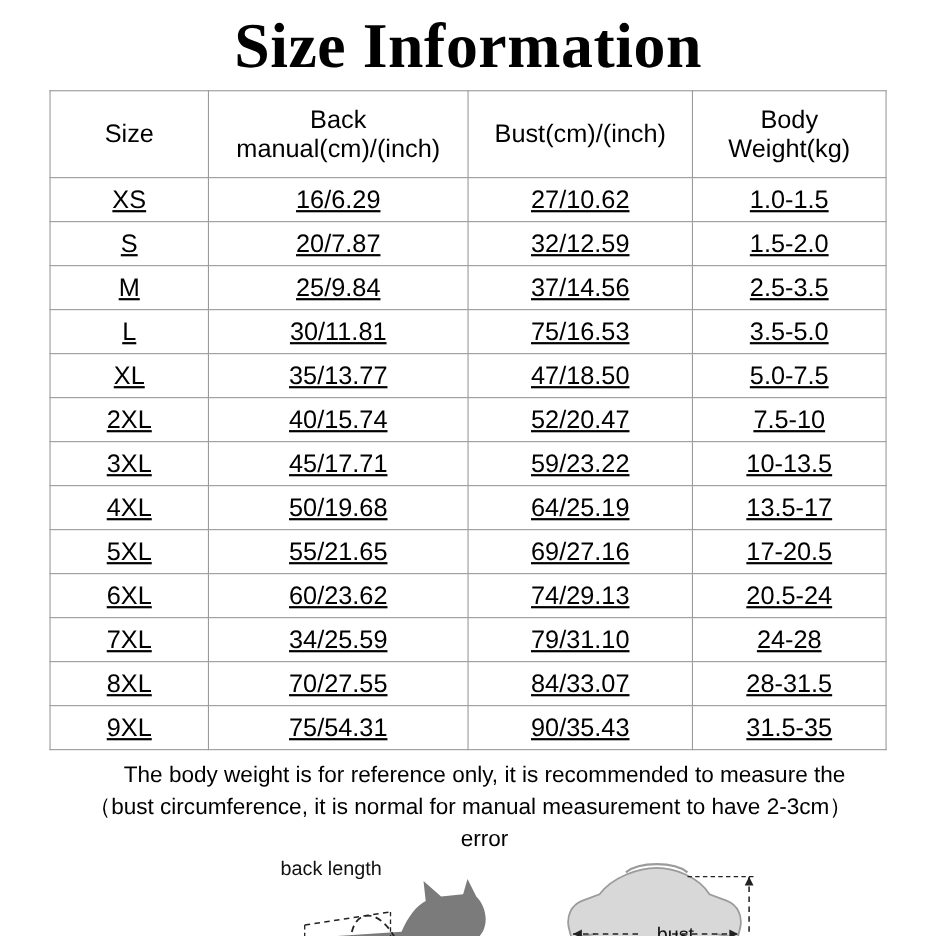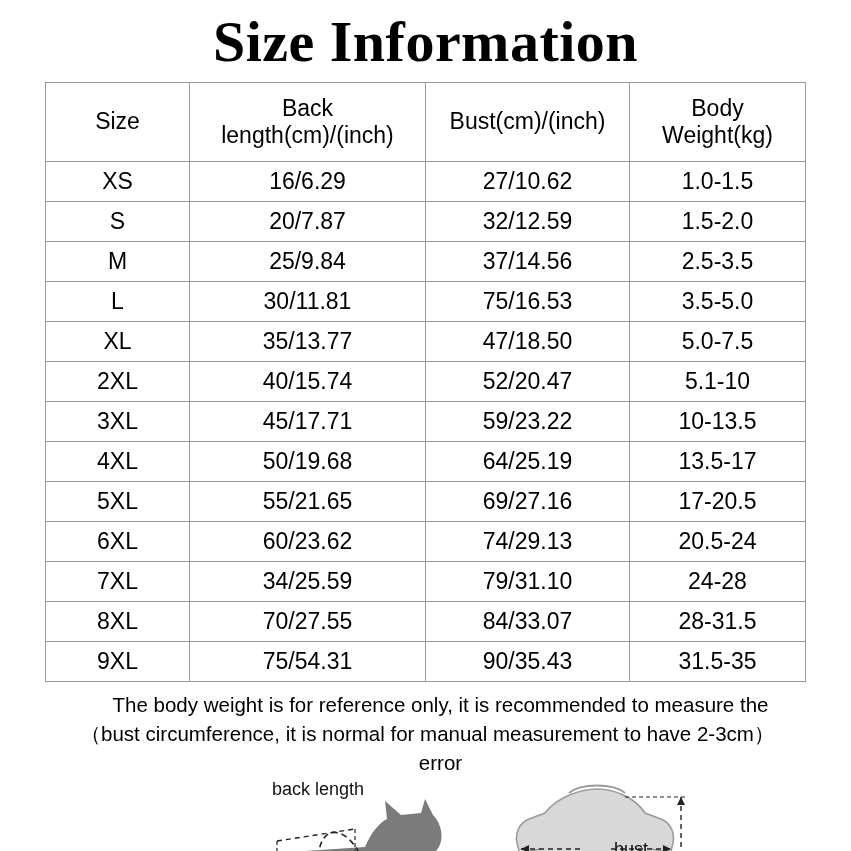--- a/index.html
+++ b/index.html
@@ -45,20 +45,21 @@
     line-height: 1.18;
   }
   table.size-table thead th {
     font-size: 23px;
     height: 72px;
     vertical-align: middle;
   }
   table.size-table tbody td {
     height: 33px;
     vertical-align: middle;
+    text-decoration: underline;
   }
   col.c1 { width: 144px; }
   col.c2 { width: 236px; }
   col.c3 { width: 204px; }
   col.c4 { width: 176px; }
 
   .note {
     width: 790px;
     margin: 8px auto 0 auto;
     font-family: "Liberation Sans", sans-serif;
@@ -80,21 +81,20 @@
     width: 851px;
     height: 200px;
     margin-top: 2px;
   }
   .fig-label {
     position: absolute;
     font-family: "Liberation Sans", sans-serif;
     font-size: 18px;
     color: #111;
     white-space: nowrap;
-    margin-left: 17px;
   }
   .dog-wrap {
     position: absolute;
     left: 225px;
     top: 6px;
   }
   .suit-wrap {
     position: absolute;
     left: 485px;
     top: 0px;
@@ -114,21 +114,21 @@
         <col class="c3">
         <col class="c4">
     </colgroup>
     <thead>
       <tr>
         <th>
           <span>Size</span>
         </th>
         <th>
           <div>Back</div>
-          <div>length(cm)/(inch)</div>
+          <div>manual(cm)/(inch)</div>
         </th>
         <th>
           <span>Bust(cm)/(inch)</span>
         </th>
         <th>
           <div>Body</div>
           <div>Weight(kg)</div>
         </th>
       </tr>
     </thead>
@@ -160,21 +160,21 @@
       <tr>
         <td>XL</td>
         <td>35/13.77</td>
         <td>47/18.50</td>
         <td>5.0-7.5</td>
       </tr>
       <tr>
         <td>2XL</td>
         <td>40/15.74</td>
         <td>52/20.47</td>
-        <td>5.1-10</td>
+        <td>7.5-10</td>
       </tr>
       <tr>
         <td>3XL</td>
         <td>45/17.71</td>
         <td>59/23.22</td>
         <td>10-13.5</td>
       </tr>
       <tr>
         <td>4XL</td>
         <td>50/19.68</td>

